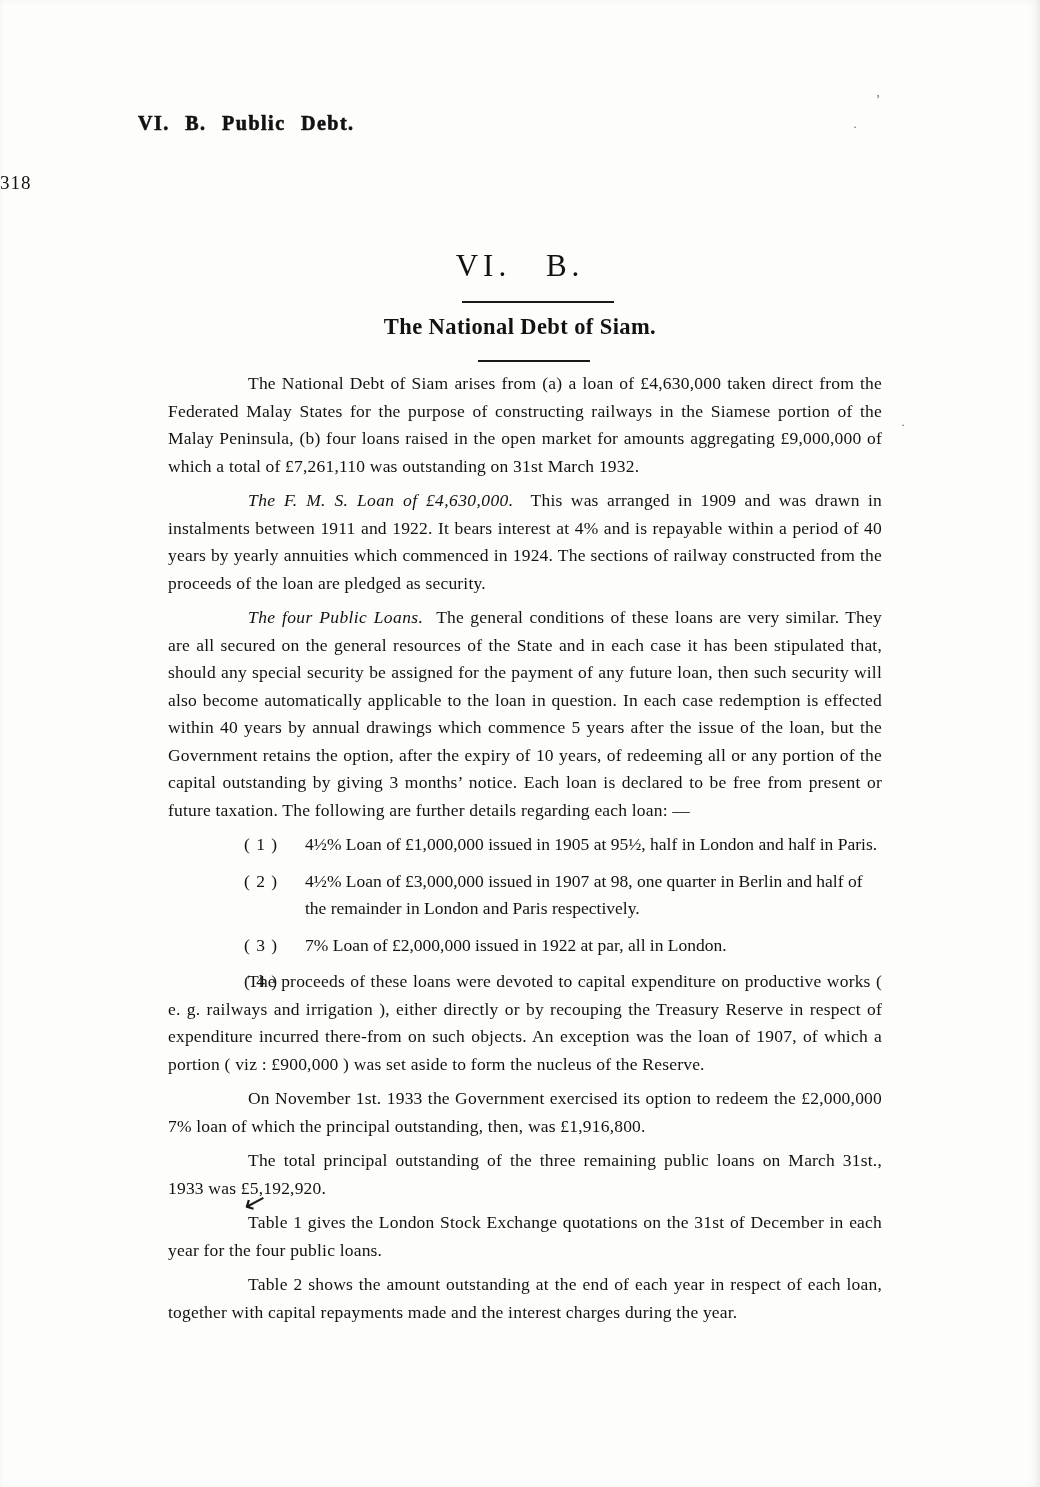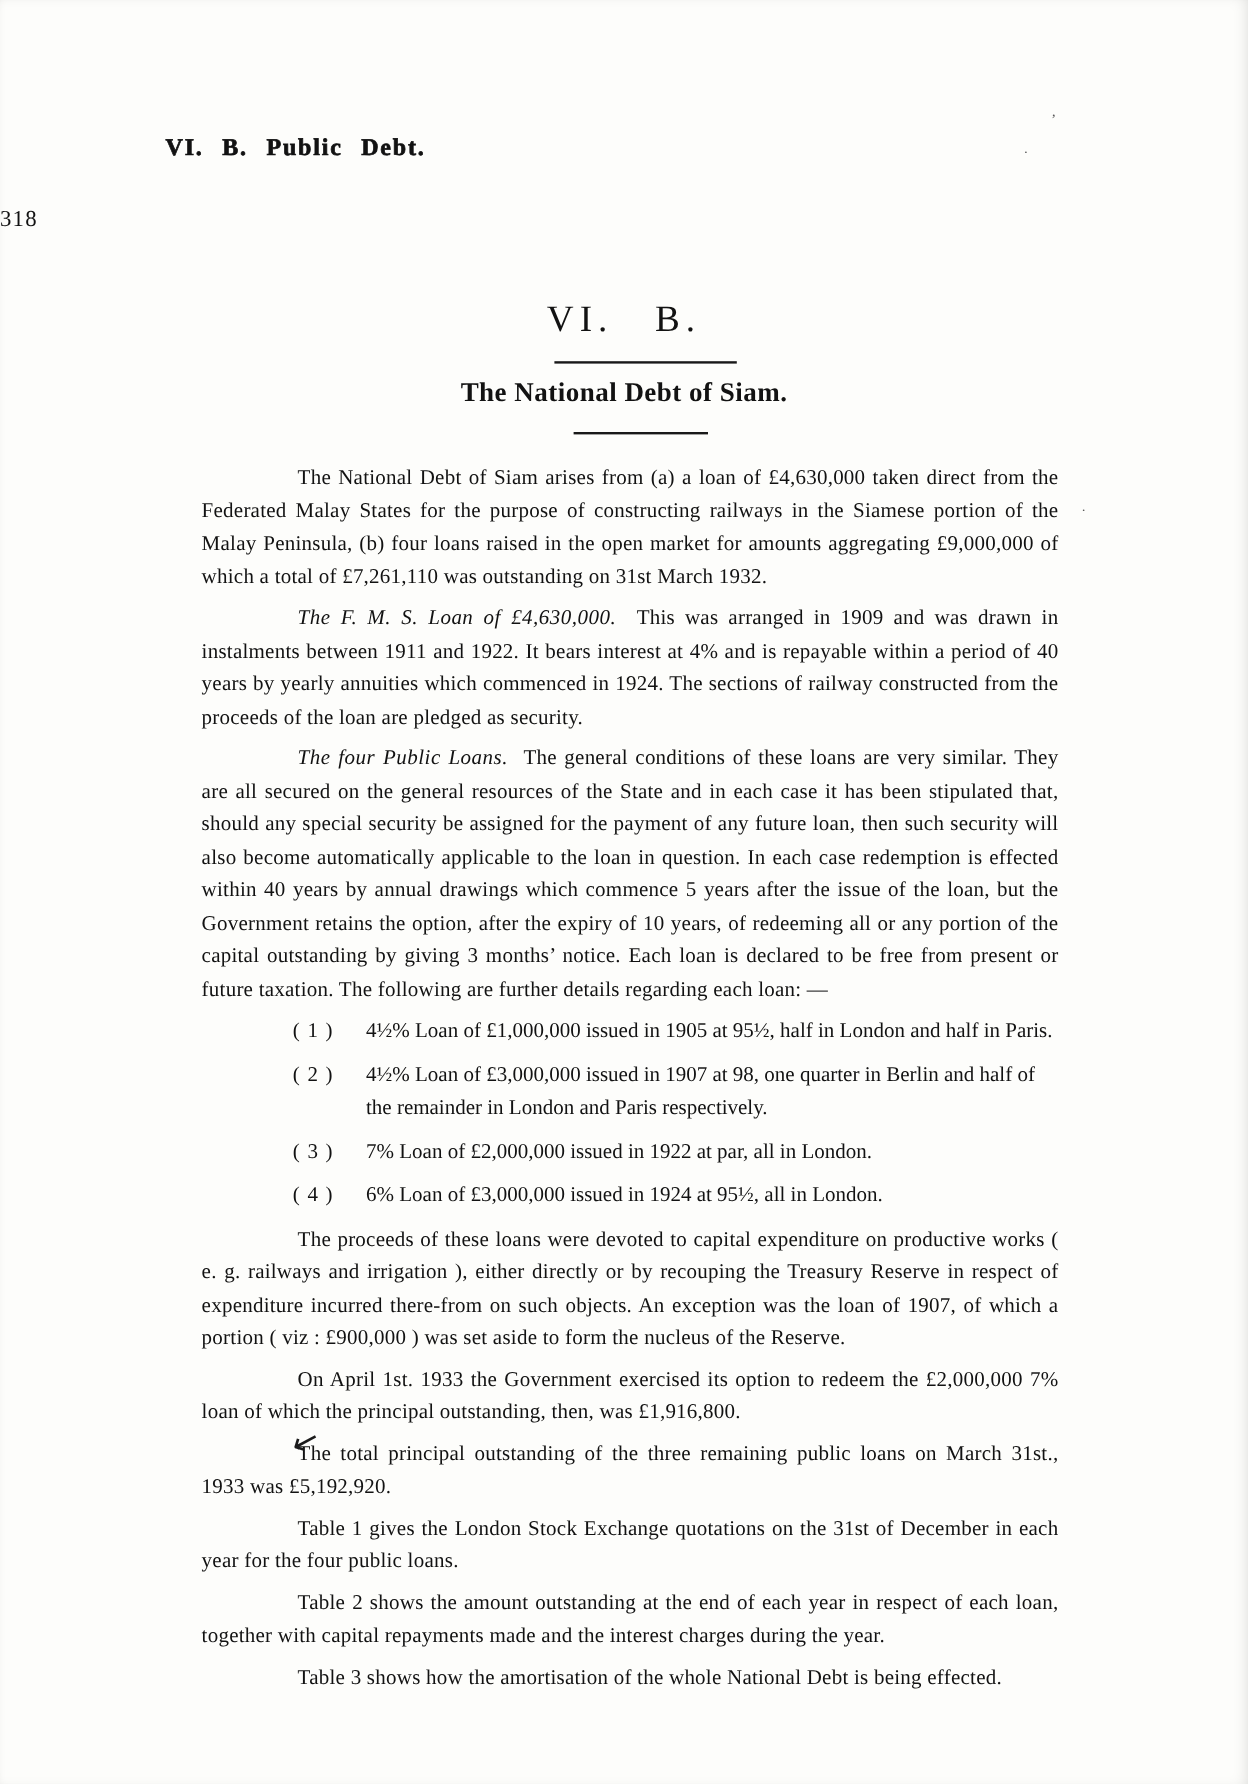--- a/index.html
+++ b/index.html
@@ -59,21 +59,21 @@
     top: 314px;
     left: 0;
     width: 100%;
     text-align: center;
     font-size: 22.5px;
     font-weight: bold;
     letter-spacing: 0.4px;
   }
   .body-text {
     position: absolute;
-    top: 384px;
+    top: 370px;
     left: 168px;
     width: 714px;
   }
   .body-text p {
     margin: 0 0 7px 0;
     font-size: 17.5px;
     line-height: 27.5px;
     text-align: justify;
     text-indent: 80px;
     letter-spacing: 0.2px;
@@ -139,35 +139,33 @@
       <div class="loan-item">
         <span class="num">( 2 )</span>
         <span>4½% Loan of £3,000,000 issued in 1907 at 98, one quarter in Berlin and half of the remainder in London and Paris respectively.</span>
       </div>
       <div class="loan-item">
         <span class="num">( 3 )</span>
         <span>7% Loan of £2,000,000 issued in 1922 at par, all in London.</span>
       </div>
       <div class="loan-item">
         <span class="num">( 4 )</span>
-        <span>6% Loan of £3,000,000 issued in 1924 at 95½, all in London.</span>
       </div>
     </div>
 
     <p><span>The proceeds of these loans were devoted to capital expenditure on productive works ( e. g. railways and irrigation ), either directly or by recouping the Treasury Reserve in respect of expenditure incurred there-from on such objects.  An exception was the loan of 1907, of which a portion ( viz :  £900,000 ) was set aside to form the nucleus of the Reserve.</span></p>
 
-    <p><span>On April 1st. 1933 the Government exercised its option to redeem the £2,000,000 7% loan of which the principal outstanding, then, was £1,916,800.</span></p>
+    <p><span>On November 1st. 1933 the Government exercised its option to redeem the £2,000,000 7% loan of which the principal outstanding, then, was £1,916,800.</span></p>
 
     <p><span>The total principal outstanding of the three remaining public loans on March 31st., 1933 was £5,192,920.</span></p>
 
     <p><span>Table 1 gives the London Stock Exchange quotations on the 31st of December in each year for the four public loans.</span></p>
 
     <p><span>Table 2 shows the amount outstanding at the end of each year in respect of each loan, together with capital repayments made and the interest charges during the year.</span></p>
 
-    <p><span>Table 3 shows how the amortisation of the whole National Debt is being effected.</span></p>
 
   </div>
 
   <div class="pen-mark">←</div>
   <div class="speck speck-1">’</div>
   <div class="speck speck-2">·</div>
   <div class="speck speck-3">·</div>
 
 </div>
 

